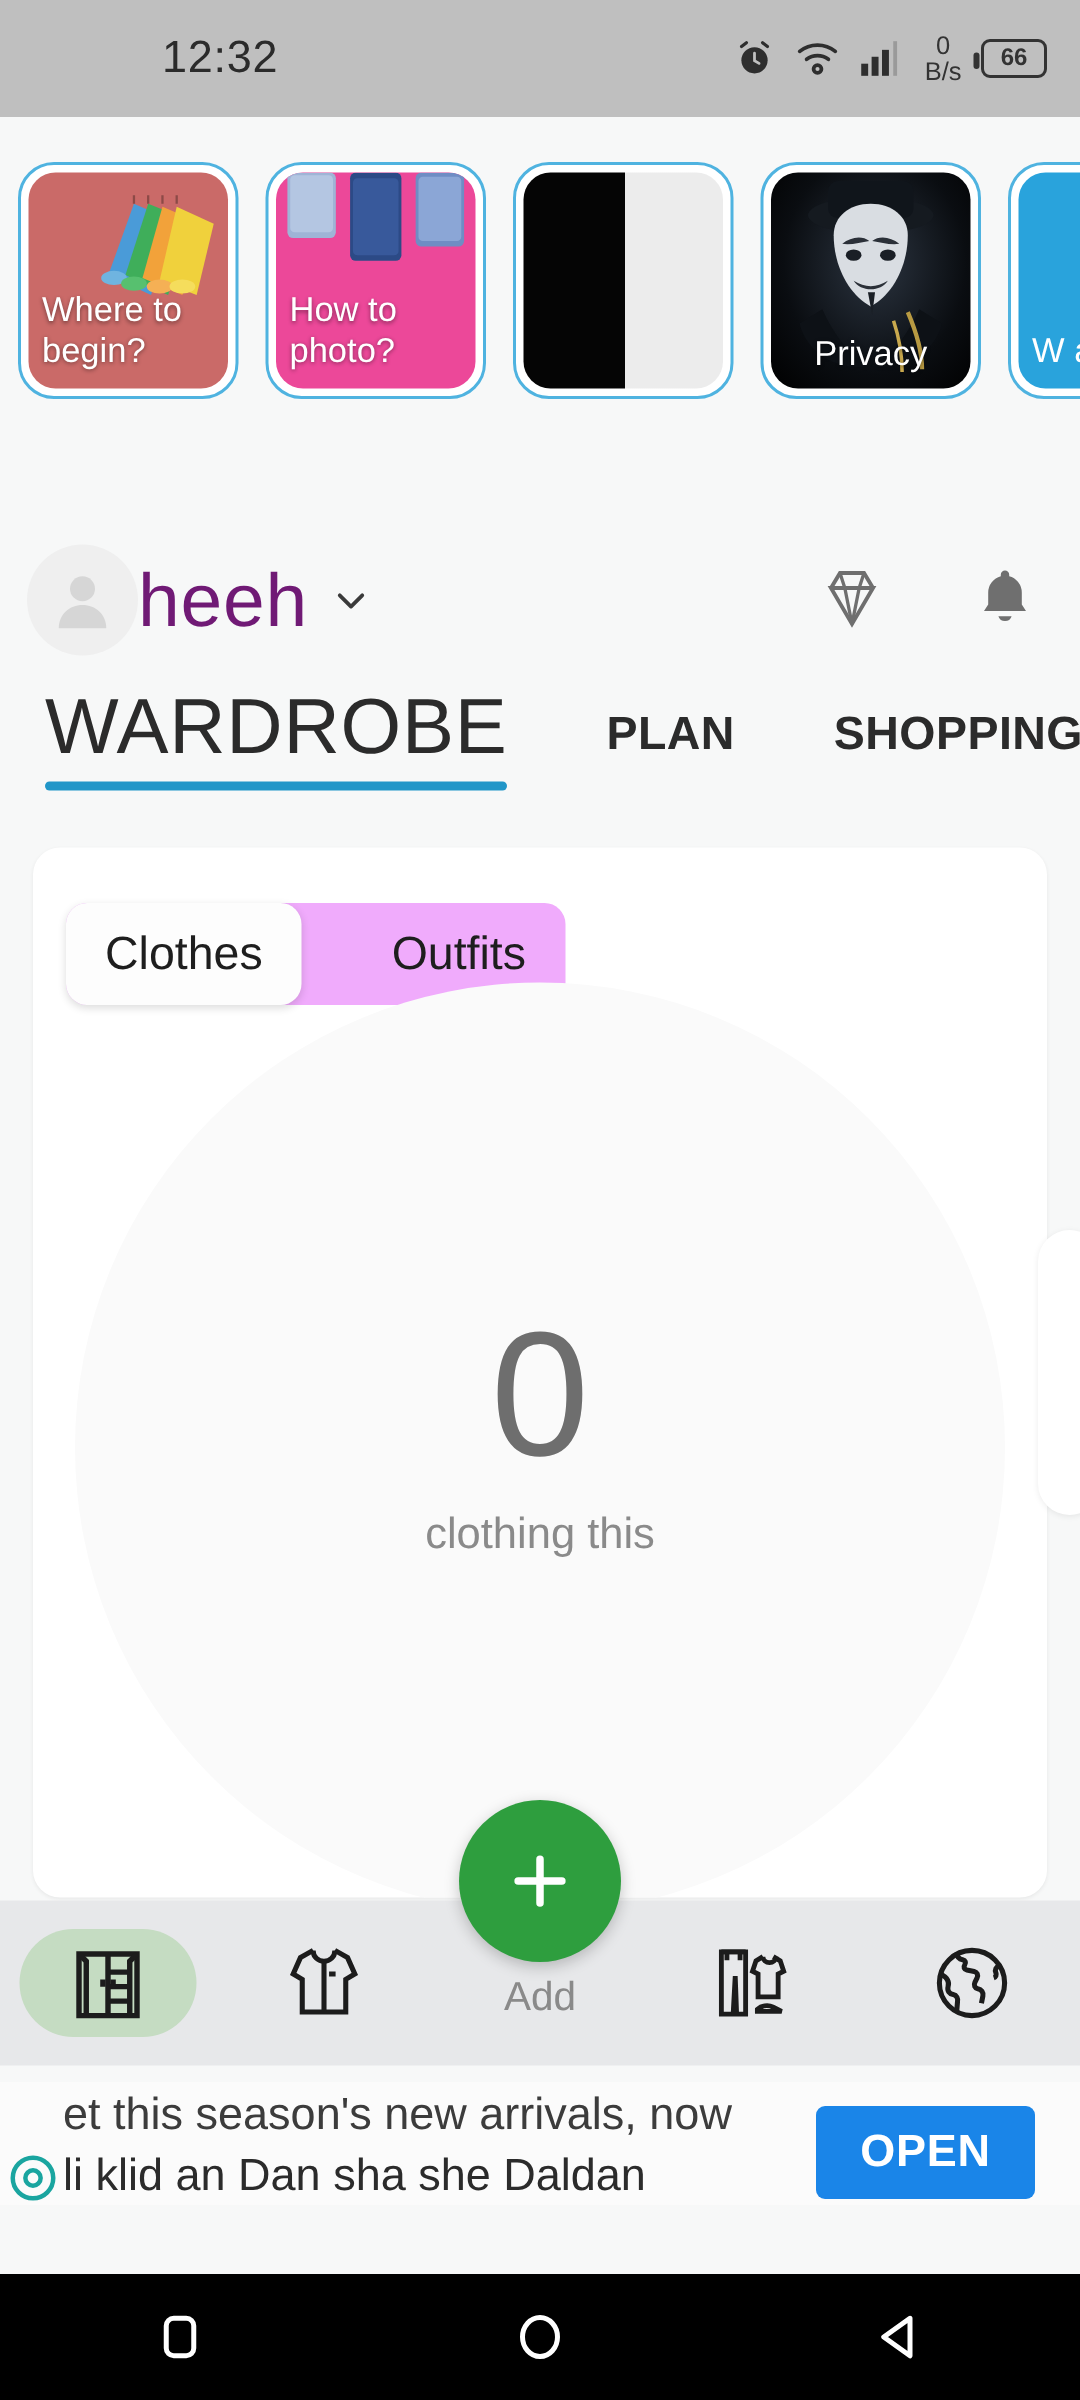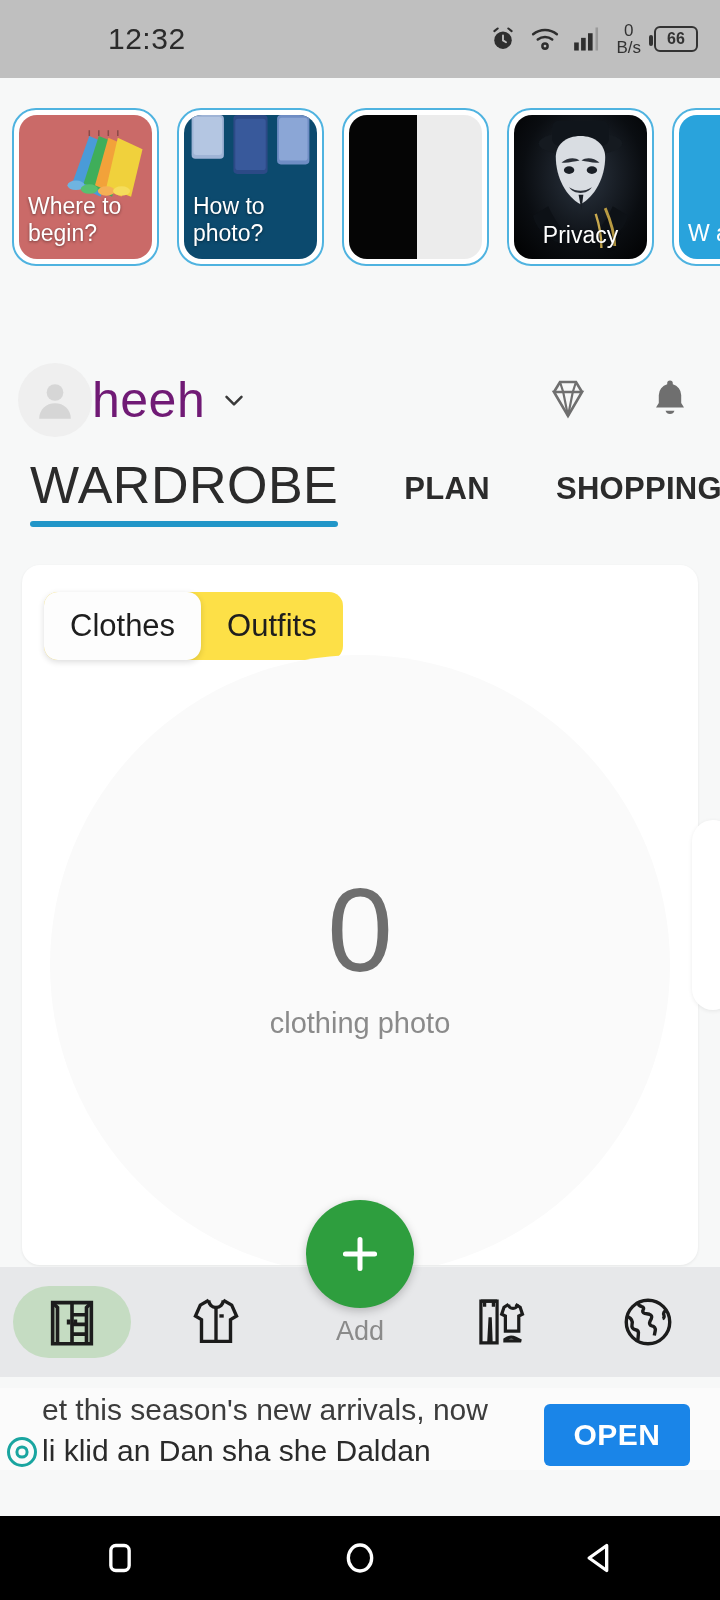--- a/index.html
+++ b/index.html
@@ -56,21 +56,21 @@
   .story-label {
     position: relative; z-index: 3; color: #fff; font-size: 23px; line-height: 1.18;
     padding: 0 9px 12px 9px; text-shadow: 0 1px 3px rgba(0,0,0,.45);
   }
   .story-label.center { width: 100%; text-align: center; padding-bottom: 10px; }
   .art { position: absolute; inset: 0; z-index: 1; }
 
   
   .bg-salmon { background: #ca6a68; }
   
-  .bg-gray { background: #0c4a6e; }
+  .bg-gray { background: #ec4899; }
   
   .bg-split { background: linear-gradient(to right, #050505 0 51%, #ececec 51% 100%); }
   
   .bg-dark { background: radial-gradient(ellipse at 52% 42%, #2b3440 0%, #0a0d11 62%, #000 100%); }
   
   .bg-blue { background: #29a3dc; }
   .story.blue { border-color: #4fb3e0; }
   .story.blue .story-label { text-shadow: none; }
 
   
@@ -113,22 +113,22 @@
     background: #fff; border-radius: 18px;
     box-shadow: 0 1px 3px rgba(0,0,0,.07);
     overflow: hidden;
   }
   .peek-card {
     position: absolute; top: 820px; right: -14px; width: 42px; height: 190px;
     background: #fff; border-radius: 22px; box-shadow: 0 1px 4px rgba(0,0,0,.08);
     z-index: 2;
   }
   .segmented {
-    position: absolute; top: 27px; left: 22px;
-    display: flex; background: #fde047; border-radius: 14px; padding: 0;
+    position: absolute; top: 37px; left: 22px;
+    display: flex; background: #f0abfc; border-radius: 14px; padding: 0; gap: 34px;
   }
   .seg {
     font-size: 31px; color: #1e1e1e; padding: 16px 26px; border-radius: 14px;
   }
   .seg.active { background: #fdfdfd; box-shadow: 0 2px 6px rgba(0,0,0,.14); }
 
   .empty-wrap {
     position: absolute; top: 110px; left: 0; right: 0; height: 560px;
     display: flex; align-items: center; justify-content: center;
   }
@@ -353,21 +353,21 @@
 
     <div class="segmented">
       <div class="seg active">Clothes</div>
       <div class="seg">Outfits</div>
     </div>
 
     <div class="empty-wrap">
       <div class="halo"></div>
       <div class="empty-inner">
         <div class="big-zero">0</div>
-        <div class="empty-label">clothing photo</div>
+        <div class="empty-label">clothing this</div>
       </div>
     </div>
 
   </div>
 
   <div class="bottomnav">
 
     <div class="nav-item">
       <div class="nav-pill active">
         <svg width="58" height="58" viewBox="0 0 24 24">

